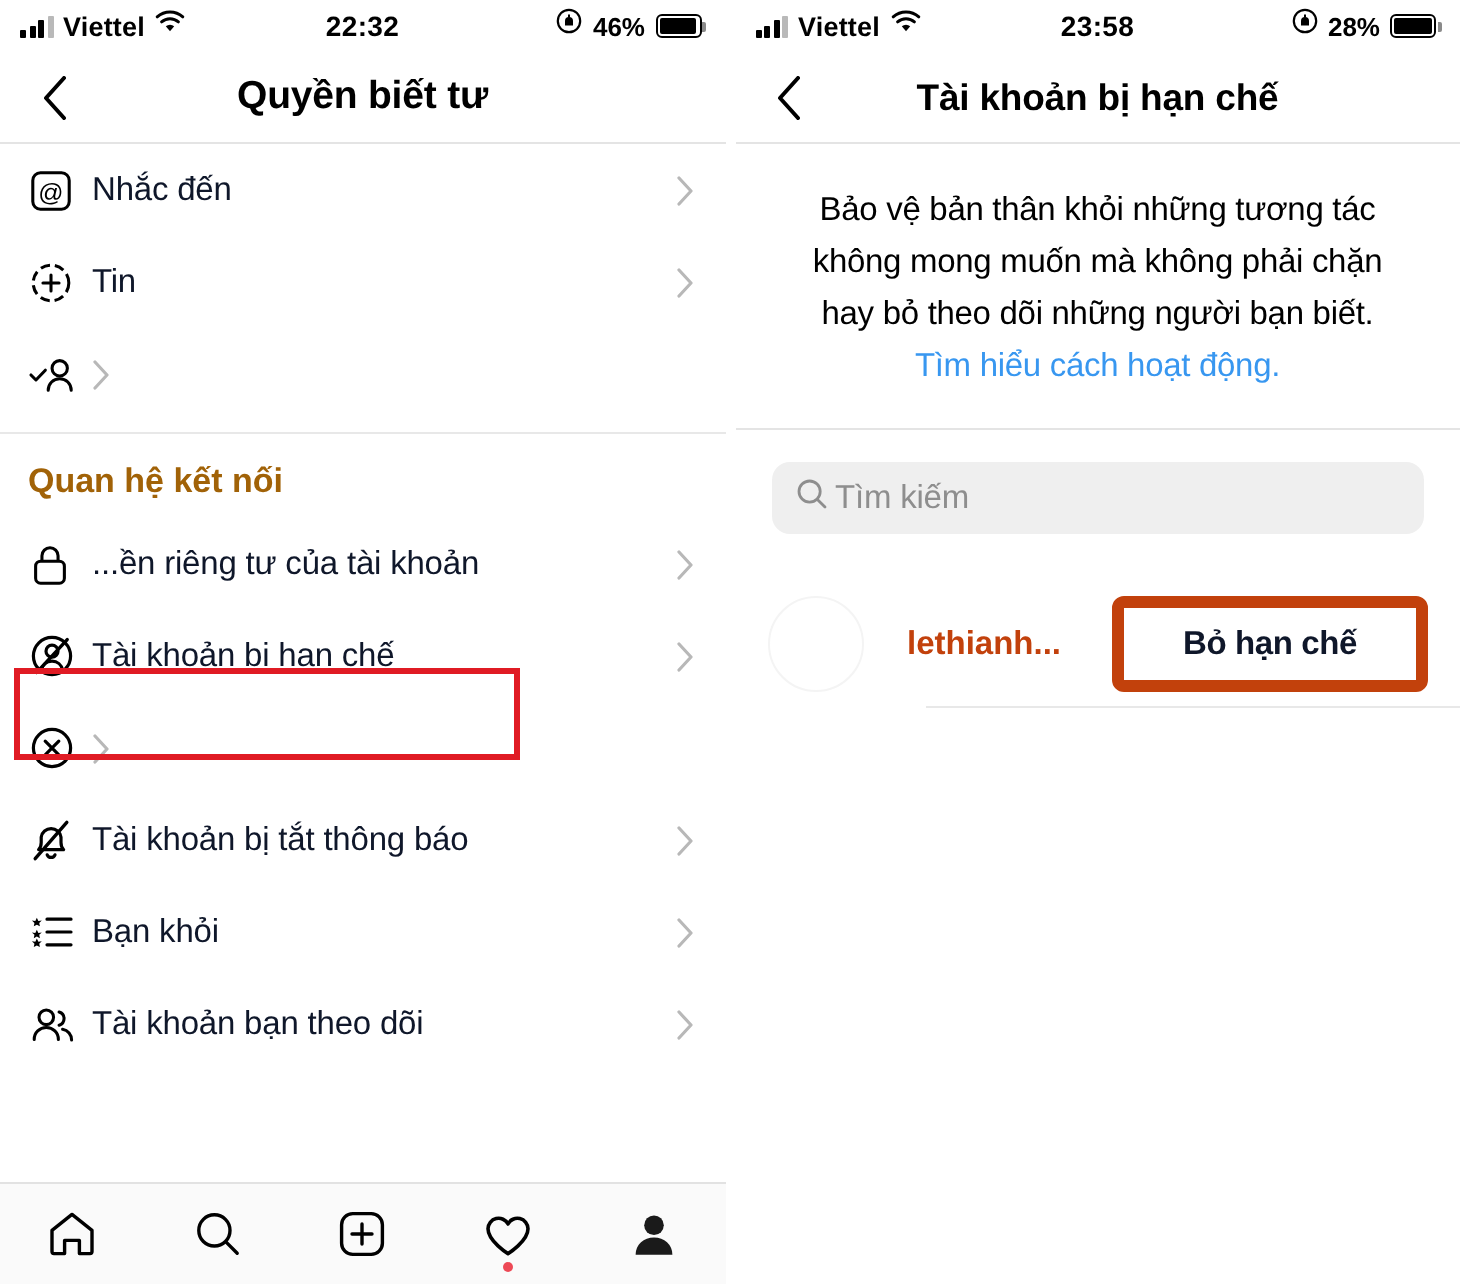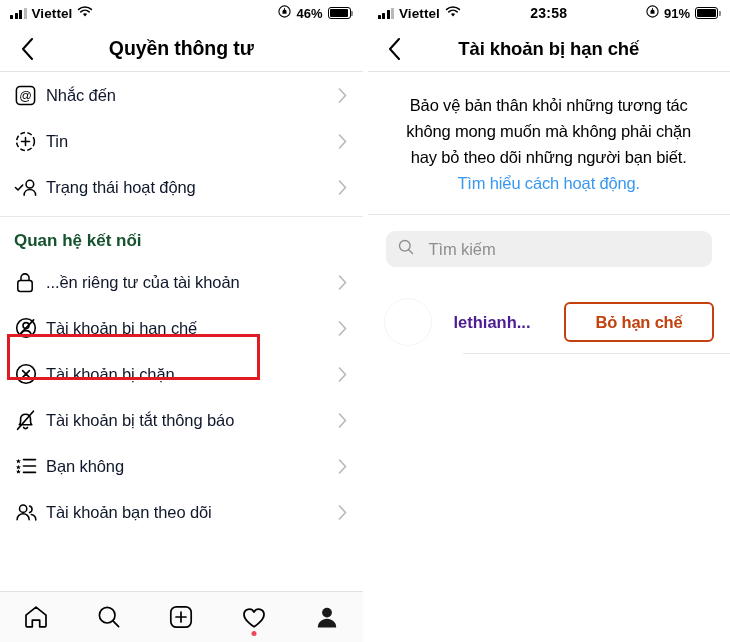--- a/index.html
+++ b/index.html
@@ -72,21 +72,21 @@
   }
   .srow .ic{
     width:32px;min-width:32px;display:flex;align-items:center;justify-content:flex-start;
     color:#000;
   }
   .srow .lbl{
     flex:1;font-size:16.5px;color:#0f172a;letter-spacing:-.1px;white-space:nowrap;
   }
   .chev{color:#b8b8b8;display:flex;align-items:center;}
   .sec-head{
-    padding:14px 14px 8px 14px;font-size:17px;font-weight:700;color:#14532d;
+    padding:14px 14px 8px 14px;font-size:17px;font-weight:700;color:#a16207;
   }
   .divider{height:1px;background:#e8e8e8;margin:6px 0 0 0;}
 
   
   .hl-row{
     position:absolute;left:7px;top:334px;width:253px;height:46px;
     border:3px solid #e01b24;box-sizing:border-box;pointer-events:none;
   }
 
   
@@ -106,39 +106,39 @@
 
   
   .desc{
     padding:20px 34px 18px 34px;text-align:center;
     font-size:16.5px;line-height:26px;color:#000;letter-spacing:-.15px;
   }
   .desc a{color:#3897f0;text-decoration:none;cursor:pointer;}
   .searchwrap{padding:16px 18px 0 18px;}
   .searchbox{
     height:36px;background:#efefef;border-radius:9px;display:flex;align-items:center;
-    padding:0 12px;gap:15px;cursor:text;
+    padding:0 12px;gap:4px;cursor:text;
   }
   .searchbox .ph{font-size:16.5px;color:#8e8e8e;letter-spacing:-.1px;}
   .user-row{
     display:flex;align-items:center;height:62px;padding:0 16px 0 16px;margin-top:24px;
     position:relative;
   }
   .avatar{
     width:46px;height:46px;border-radius:50%;border:1px solid #f4f4f4;
     background:#ffffff;min-width:46px;
   }
   .uname{
-    font-size:16.5px;font-weight:700;color:#4c1d95;margin-left:22px;white-space:nowrap;
+    font-size:16.5px;font-weight:700;color:#c2410c;margin-left:22px;white-space:nowrap;
   }
   .unbtn{
     margin-left:auto;height:36px;min-width:118px;padding:0 14px;
     display:flex;align-items:center;justify-content:center;
-    border:2px solid #c2410c;border-radius:6px;background:#ffffff;
-    font-size:16.5px;font-weight:700;color:#c2410c;cursor:pointer;
+    border:6px solid #c2410c;border-radius:6px;background:#ffffff;
+    font-size:16.5px;font-weight:700;color:#0f172a;cursor:pointer;
     letter-spacing:-.2px;
   }
   .row-div{height:1px;background:#e8e8e8;margin-left:95px;}
   .right-inner{position:relative;}
 </style>
 </head>
 <body>
 
 <div class="screens">
 
@@ -154,20 +154,21 @@
           </span>
         <span class="sb-carrier">Viettel</span>
         <span>
           <svg width="16" height="12" viewBox="0 0 16 12">
               <path d="M8 10.6l2.1-2.5a3.2 3.2 0 0 0-4.2 0L8 10.6z" fill="#000"></path>
               <path d="M3.8 5.9a6.4 6.4 0 0 1 8.4 0" stroke="#000" stroke-width="1.5" fill="none" stroke-linecap="round"></path>
               <path d="M1.6 3.4a9.6 9.6 0 0 1 12.8 0" stroke="#000" stroke-width="1.5" fill="none" stroke-linecap="round"></path>
             </svg>
         </span>
       </div>
+      <div class="sb-center">22:32</div>
       <div class="sb-right">
         <span>
           <svg width="13" height="13" viewBox="0 0 13 13">
               <circle cx="6.5" cy="6.5" r="5.6" stroke="#000" stroke-width="1.1" fill="none"></circle>
               <path d="M4.5 6.5a2 2 0 0 1 4 0v2.2h-4z" fill="#000"></path>
               <path d="M6.5 3.2v1.6" stroke="#000" stroke-width="1"></path>
             </svg>
         </span>
         <span class="sb-batt-text">46%</span>
         <span class="batt">
@@ -175,21 +176,21 @@
           </span>
       </div>
     </div>
 
     <div class="navbar">
       <div class="nav-back">
         <svg width="13" height="22" viewBox="0 0 13 22">
             <path d="M11 1L2 11l9 10" stroke="#000" stroke-width="2" fill="none" stroke-linecap="round" stroke-linejoin="round"></path>
           </svg>
       </div>
-      <div class="nav-title">Quyền thông tư</div>
+      <div class="nav-title">Quyền biết tư</div>
     </div>
     <div class="hairline"></div>
 
     <div class="settings">
 
       <div class="srow">
         <span class="ic">
           <svg width="23" height="23" viewBox="0 0 24 24">
               <rect x="2.5" y="2.5" width="19" height="19" rx="4" stroke="#000" stroke-width="1.6" fill="none"></rect>
               <text x="12" y="17" font-size="13" font-family="Liberation Sans, sans-serif" text-anchor="middle" fill="#000">@</text>
@@ -219,21 +220,20 @@
       </div>
 
       <div class="srow">
         <span class="ic">
           <svg width="25" height="23" viewBox="0 0 26 24">
               <path d="M1.5 12l2.6 2.6L9 9.5" stroke="#000" stroke-width="1.6" fill="none" stroke-linecap="round" stroke-linejoin="round"></path>
               <circle cx="16.5" cy="8.5" r="4" stroke="#000" stroke-width="1.6" fill="none"></circle>
               <path d="M10.5 20c0-3.6 2.7-6 6-6s6 2.4 6 6" stroke="#000" stroke-width="1.6" fill="none" stroke-linecap="round"></path>
             </svg>
         </span>
-        <span class="lbl">Trạng thái hoạt động</span>
         <span class="chev">
           <svg width="9" height="15" viewBox="0 0 9 15">
               <path d="M1.5 1l6 6.5-6 6.5" stroke="#b8b8b8" stroke-width="1.6" fill="none" stroke-linecap="round" stroke-linejoin="round"></path>
             </svg>
         </span>
       </div>
 
       <div class="divider"></div>
       <div class="sec-head">Quan hệ kết nối</div>
 
@@ -269,21 +269,20 @@
         </span>
       </div>
 
       <div class="srow">
         <span class="ic">
           <svg width="24" height="24" viewBox="0 0 24 24">
               <circle cx="12" cy="12" r="9.3" stroke="#000" stroke-width="1.6" fill="none"></circle>
               <path d="M8.6 8.6l6.8 6.8M15.4 8.6l-6.8 6.8" stroke="#000" stroke-width="1.6" stroke-linecap="round"></path>
             </svg>
         </span>
-        <span class="lbl">Tài khoản bị chặn</span>
         <span class="chev">
           <svg width="9" height="15" viewBox="0 0 9 15">
               <path d="M1.5 1l6 6.5-6 6.5" stroke="#b8b8b8" stroke-width="1.6" fill="none" stroke-linecap="round" stroke-linejoin="round"></path>
             </svg>
         </span>
       </div>
 
       <div class="srow">
         <span class="ic">
           <svg width="23" height="24" viewBox="0 0 23 24">
@@ -302,21 +301,21 @@
 
       <div class="srow">
         <span class="ic">
           <svg width="24" height="24" viewBox="0 0 24 24">
               <path d="M4 6.2l.9 1.9 2-.3-1.5 1.4.4 2-1.8-1-1.8 1 .4-2L1.1 7.8l2 .3z" fill="#000" transform="scale(.85) translate(1.2,-.4)"></path>
               <path d="M4 13.2l.9 1.9 2-.3-1.5 1.4.4 2-1.8-1-1.8 1 .4-2-1.5-1.4 2 .3z" fill="#000" transform="scale(.85) translate(1.2,-.4)"></path>
               <path d="M4 20.2l.9 1.9 2-.3-1.5 1.4.4 2-1.8-1-1.8 1 .4-2-1.5-1.4 2 .3z" fill="#000" transform="scale(.85) translate(1.2,-2.2)"></path>
               <path d="M9.5 5.6h12M9.5 12h12M9.5 18.4h12" stroke="#000" stroke-width="1.6" stroke-linecap="round"></path>
             </svg>
         </span>
-        <span class="lbl">Bạn không</span>
+        <span class="lbl">Bạn khỏi</span>
         <span class="chev">
           <svg width="9" height="15" viewBox="0 0 9 15">
               <path d="M1.5 1l6 6.5-6 6.5" stroke="#b8b8b8" stroke-width="1.6" fill="none" stroke-linecap="round" stroke-linejoin="round"></path>
             </svg>
         </span>
       </div>
 
       <div class="srow">
         <span class="ic">
           <svg width="25" height="23" viewBox="0 0 26 24">
@@ -395,21 +394,21 @@
         </div>
         <div class="sb-center">23:58</div>
         <div class="sb-right">
           <span>
             <svg width="13" height="13" viewBox="0 0 13 13">
                 <circle cx="6.5" cy="6.5" r="5.6" stroke="#000" stroke-width="1.1" fill="none"></circle>
                 <path d="M4.5 6.5a2 2 0 0 1 4 0v2.2h-4z" fill="#000"></path>
                 <path d="M6.5 3.2v1.6" stroke="#000" stroke-width="1"></path>
               </svg>
           </span>
-          <span class="sb-batt-text">91%</span>
+          <span class="sb-batt-text">28%</span>
           <span class="batt">
               <span></span>
             </span>
         </div>
       </div>
 
       <div class="navbar">
         <div class="nav-back">
           <svg width="13" height="22" viewBox="0 0 13 22">
               <path d="M11 1L2 11l9 10" stroke="#000" stroke-width="2" fill="none" stroke-linecap="round" stroke-linejoin="round"></path>

